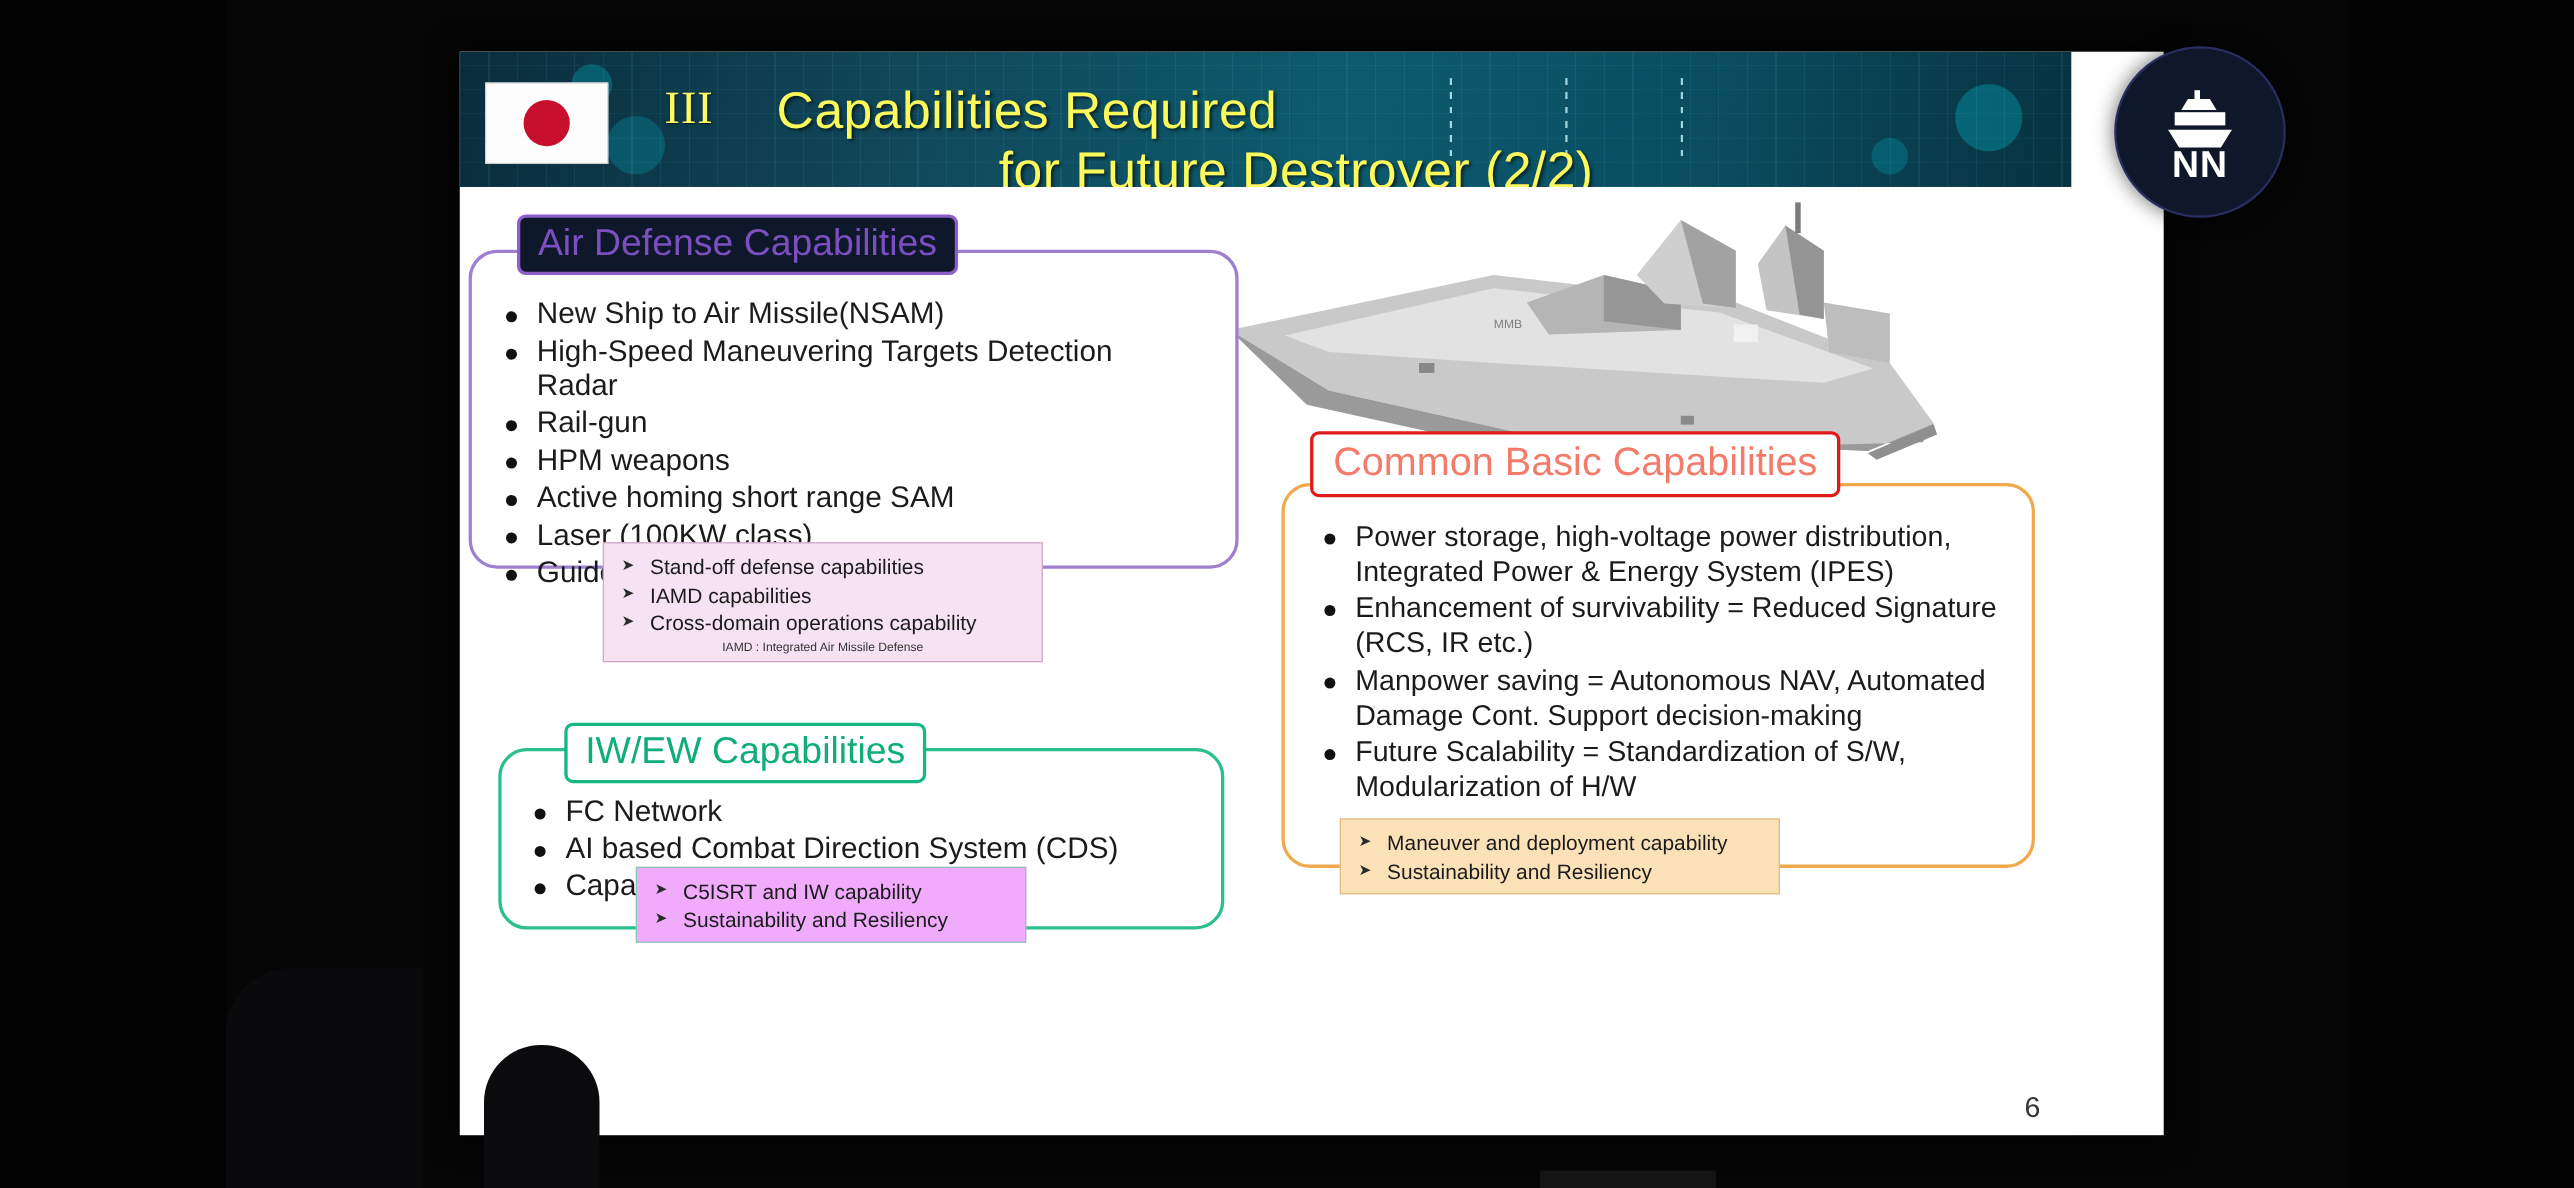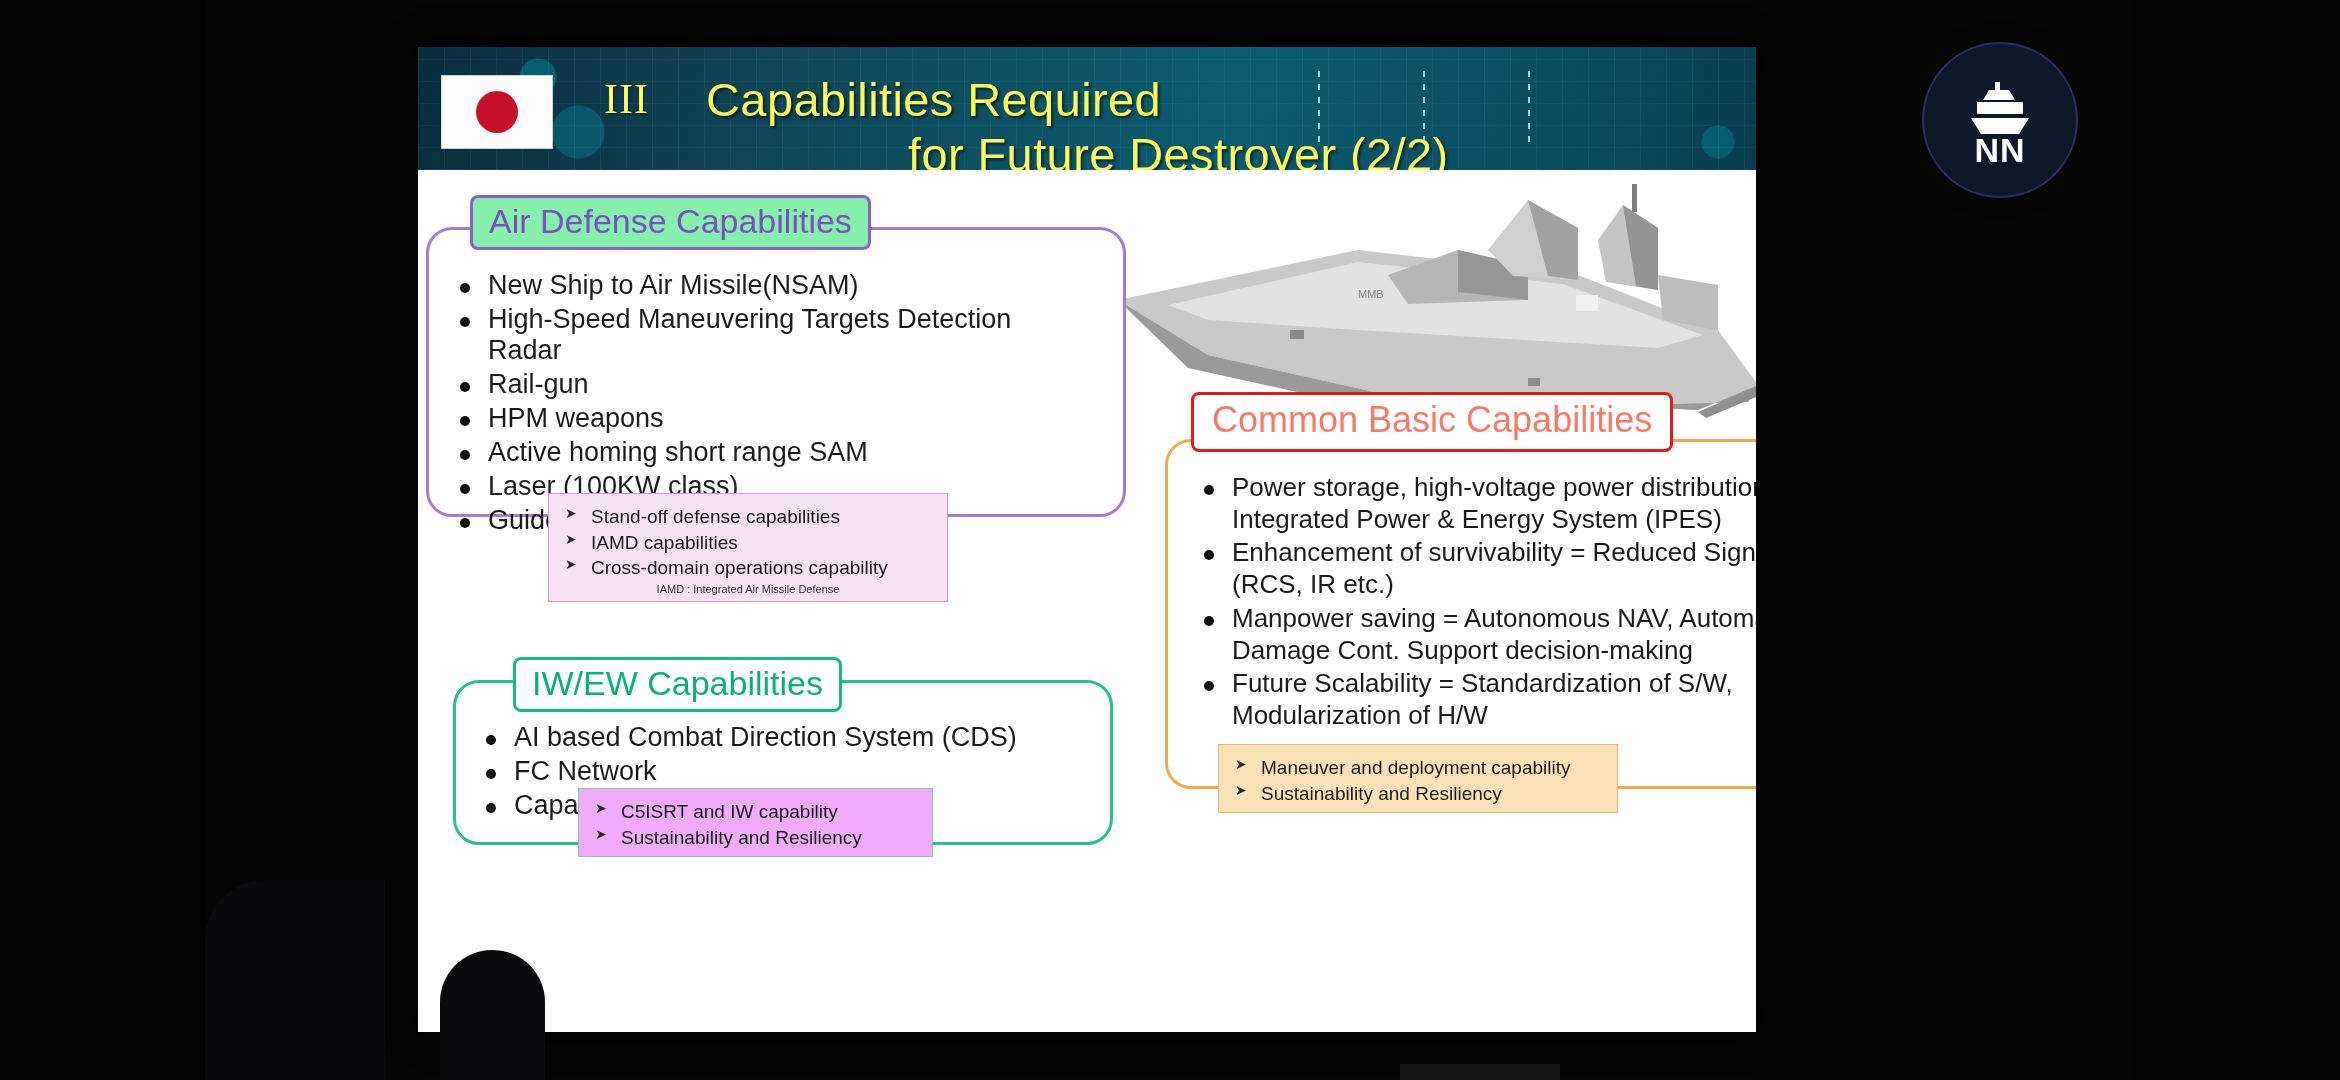--- a/index.html
+++ b/index.html
@@ -36,21 +36,21 @@
     width: 1930px;
     height: 1080px;
     background: #050505;
   }
 
   
   #slide {
     position: absolute;
     left: 418px;
     top: 47px;
-    width: 1338px;
+    width: 1549px;
     height: 985px;
     background: #ffffff;
     box-shadow: 0 0 28px rgba(0,0,0,0.85);
     overflow: hidden;
   }
 
   
   .banner {
     position: absolute;
     left: 0; top: 0;
@@ -147,21 +147,21 @@
     border-radius: 26px;
     background: #ffffff;
   }
   .ad-header {
     position: absolute;
     left: 52px;
     top: 25px;
     padding: 4px 16px 6px 16px;
     border: 3px solid #8c5fc9;
     border-radius: 8px;
-    background: #86efac;
+    background: #0f172a;
     color: #7b4fbf;
     font-size: 34px;
     white-space: nowrap;
     z-index: 5;
   }
 
   .bullets {
     position: absolute;
     margin: 0;
     padding: 0;
@@ -458,22 +458,22 @@
           <li>Stand-off defense capabilities</li>
           <li>IAMD capabilities</li>
           <li>Cross-domain operations capability</li>
         </ul>
         <div class="sub-note">IAMD : Integrated Air Missile Defense</div>
       </div>
 
       <div class="panel iw-panel"></div>
       <div class="iw-header">IW/EW Capabilities</div>
       <ul class="bullets iw-bullets">
+        <li>FC Network</li>
         <li>AI based Combat Direction System (CDS)</li>
-        <li>FC Network</li>
         <li>Capability for EMW</li>
       </ul>
       <div class="sub-box green-box">
         <ul>
           <li>C5ISRT and IW capability</li>
           <li>Sustainability and Resiliency</li>
         </ul>
       </div>
 
       <div class="panel cb-panel"></div>

